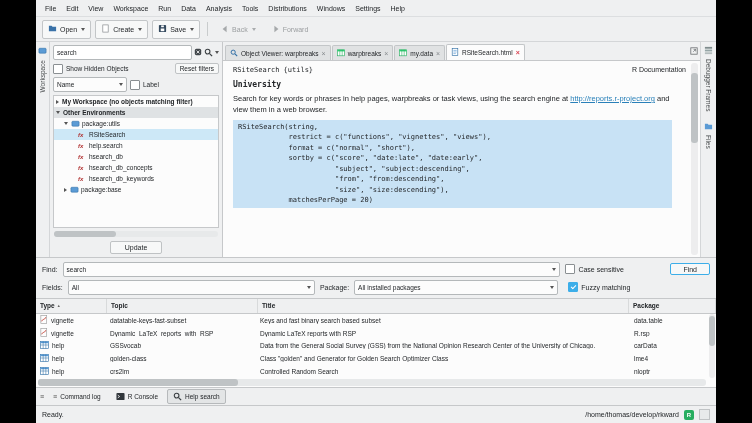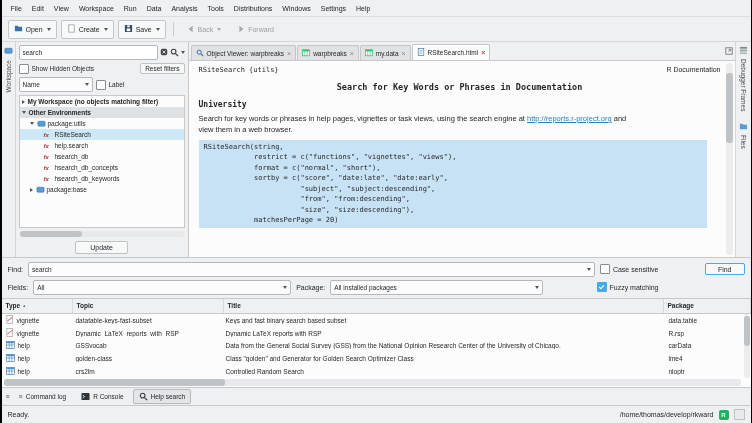--- a/index.html
+++ b/index.html
@@ -1,18 +1,18 @@
 <!DOCTYPE html>
 <html><head>
 <meta charset="utf-8">
 <style>
   html,body{margin:0;padding:0;background:#000;}
   .stage{width:752px;height:423px;background:#000;display:flex;justify-content:center;overflow:hidden;
          font-family:"Liberation Sans",sans-serif;color:#232629;}
-  .window{width:749px;height:423px;background:#eff0f1;display:flex;flex-direction:column;font-size:7.5px;}
+  .window{width:680px;height:423px;background:#eff0f1;display:flex;flex-direction:column;font-size:7.5px;}
 
   
   .menubar{height:16px;display:flex;align-items:center;padding:0 4px;border-bottom:1px solid #dcdee0;font-size:7px;}
   .menu-item{padding:0 5px;cursor:default;}
 
   
   .toolbar{height:24px;display:flex;align-items:center;gap:4px;padding:0 6px;border-bottom:1px solid #d4d6d8;}
   .tbtn{display:flex;align-items:center;gap:3px;height:17px;padding:0 5px;border:1px solid #c3c6c8;border-radius:2px;background:#f7f8f8;font-size:7px;}
   .tbtn.disabled{color:#9b9ea0;border-color:transparent;background:transparent;}
   .tsep{width:1px;height:14px;background:#c9cccd;margin:0 3px;}
@@ -311,23 +311,22 @@
         <span style="margin-bottom:3px;"><svg width="8" height="8" viewBox="0 0 10 10">
                 <rect x="1" y="1" width="8" height="8" fill="none" stroke="#6a6e71" stroke-width="1"></rect>
                 <path d="M4 6l3-3M7 3v2.5M7 3H4.5" stroke="#6a6e71" stroke-width="0.9" fill="none"></path>
               </svg></span>
       </div>
       <div class="doccontent">
         <div class="dochead">
           <span class="mono">RSiteSearch {utils}</span>
           <span>R Documentation</span>
         </div>
-        <div class="doctitle">Search for Key Words or Phrases in Documentation</div>
         <div class="dochdg">University</div>
-        <p class="docp"><span>Search for key words or phrases in help pages, vignettes or task views, using the search engine at </span><a href="#">http://reports.r-project.org</a><span> and view them in a web browser.</span></p>
+        <p class="docp"><span>Search for key words or phrases in help pages, warpbreaks or task views, using the search engine at </span><a href="#">http://reports.r-project.org</a><span> and view them in a web browser.</span></p>
         <pre class="code">RSiteSearch(string,
             restrict = c("functions", "vignettes", "views"),
             format = c("normal", "short"),
             sortby = c("score", "date:late", "date:early",
                        "subject", "subject:descending",
                        "from", "from:descending",
                        "size", "size:descending"),
             matchesPerPage = 20)</pre>
         <div class="vscroll">
               <div class="vthumb"></div>

